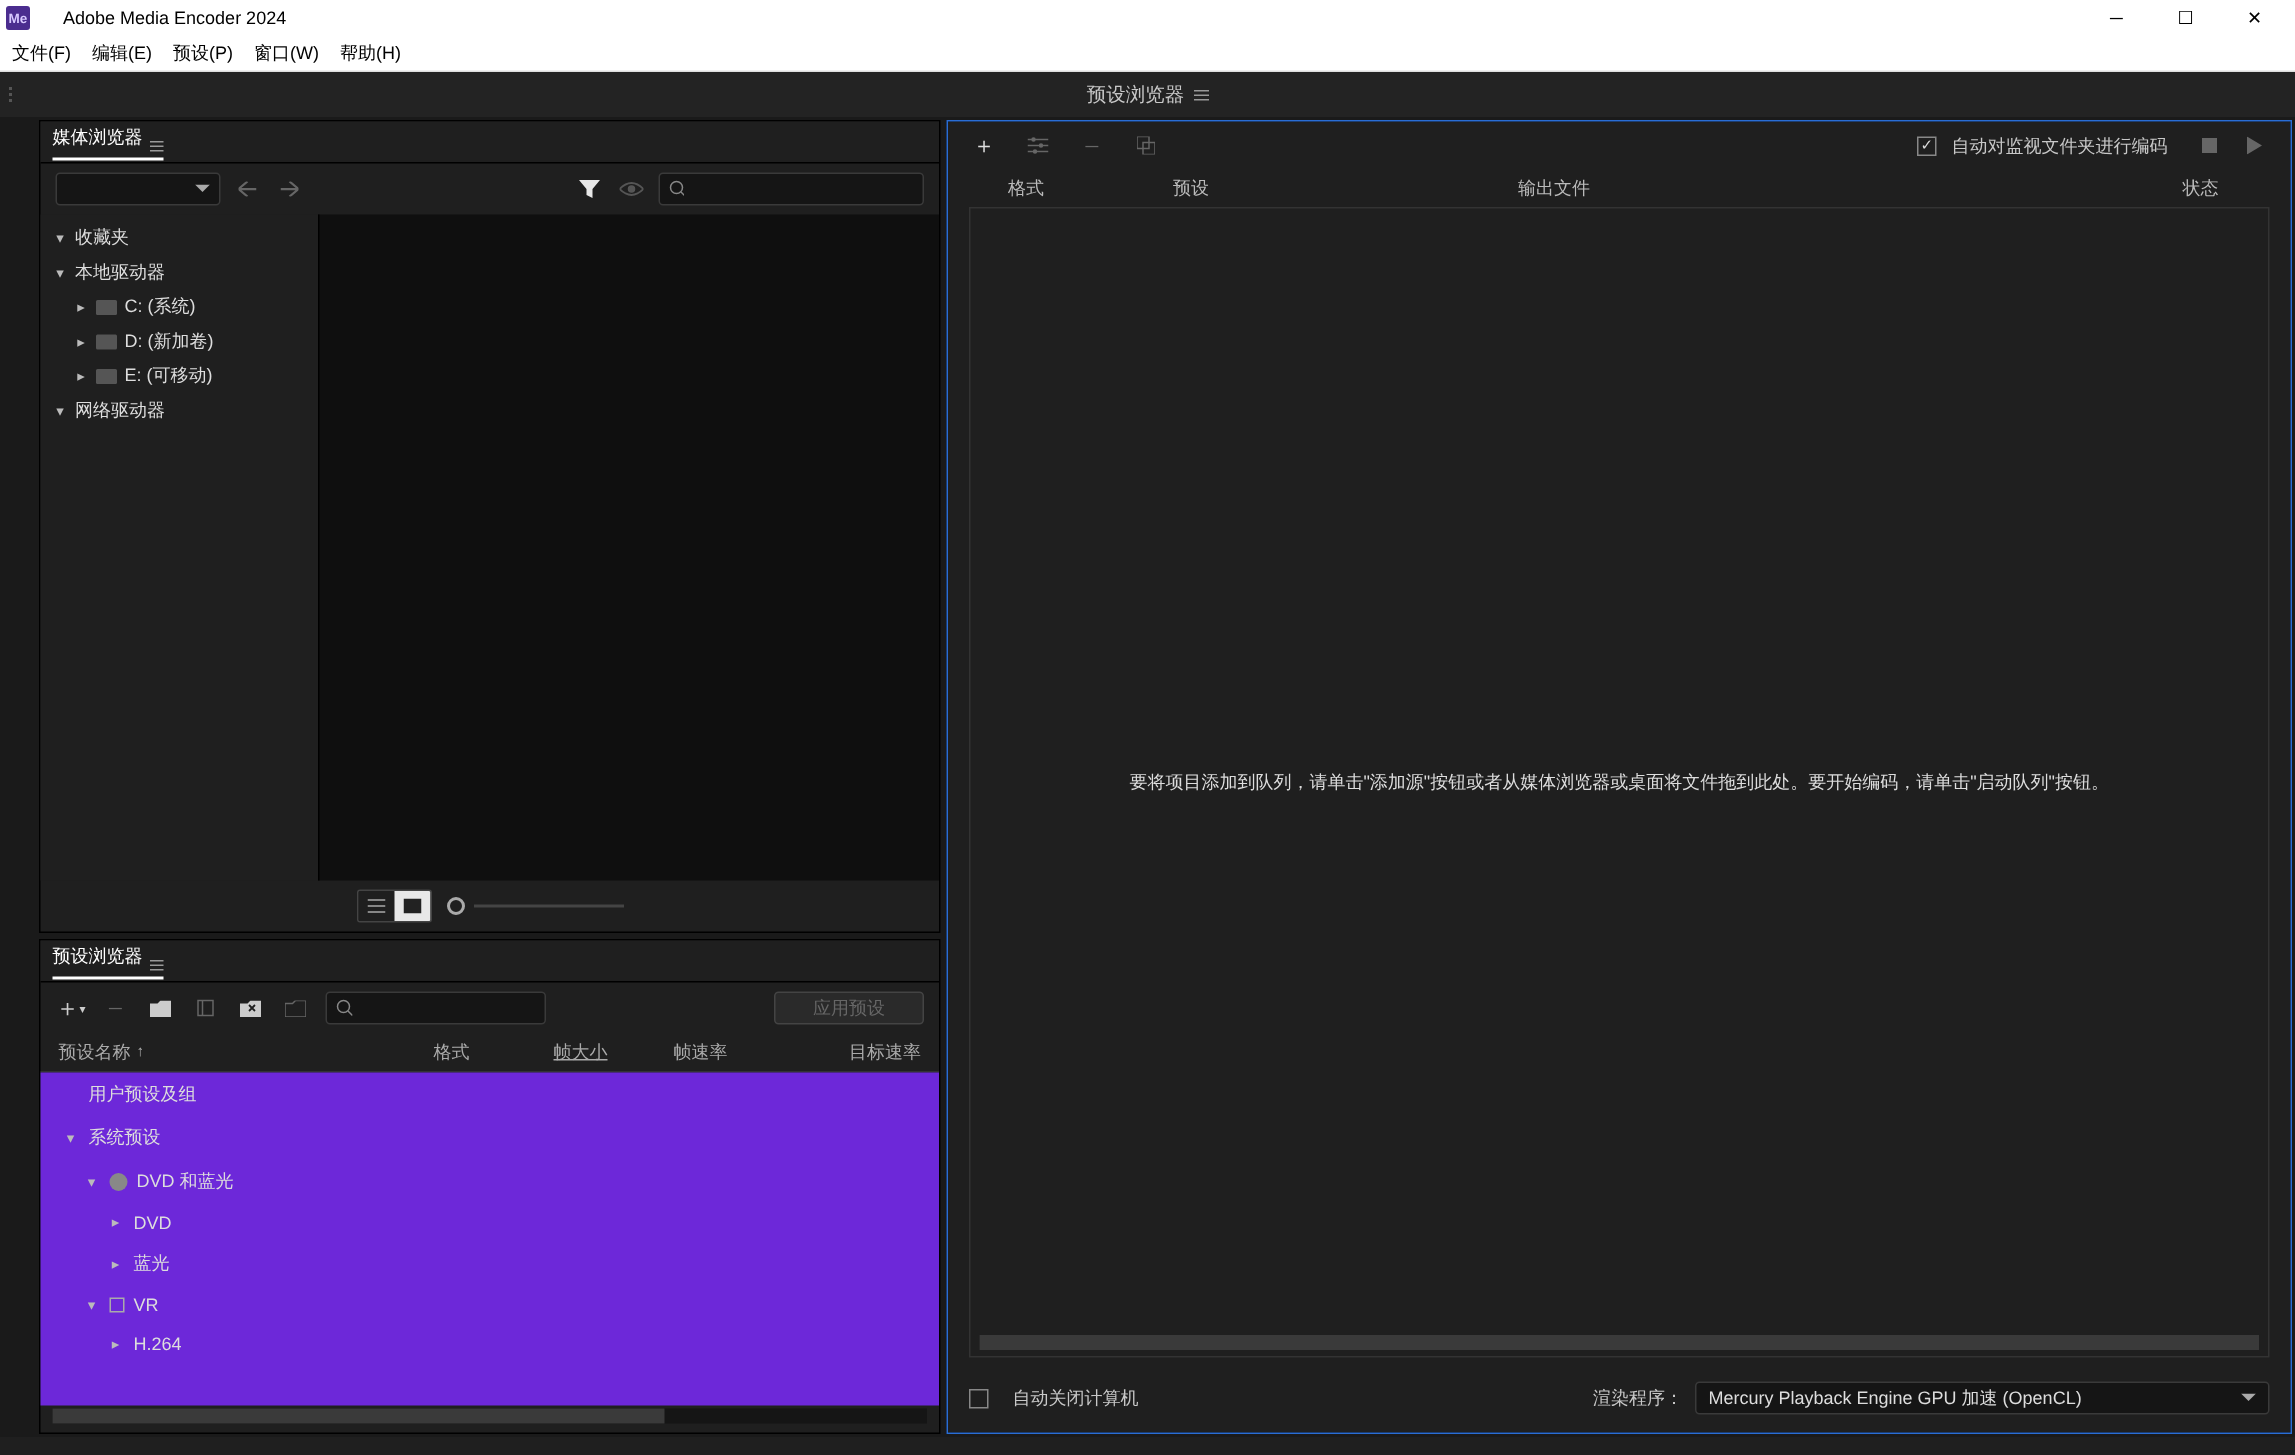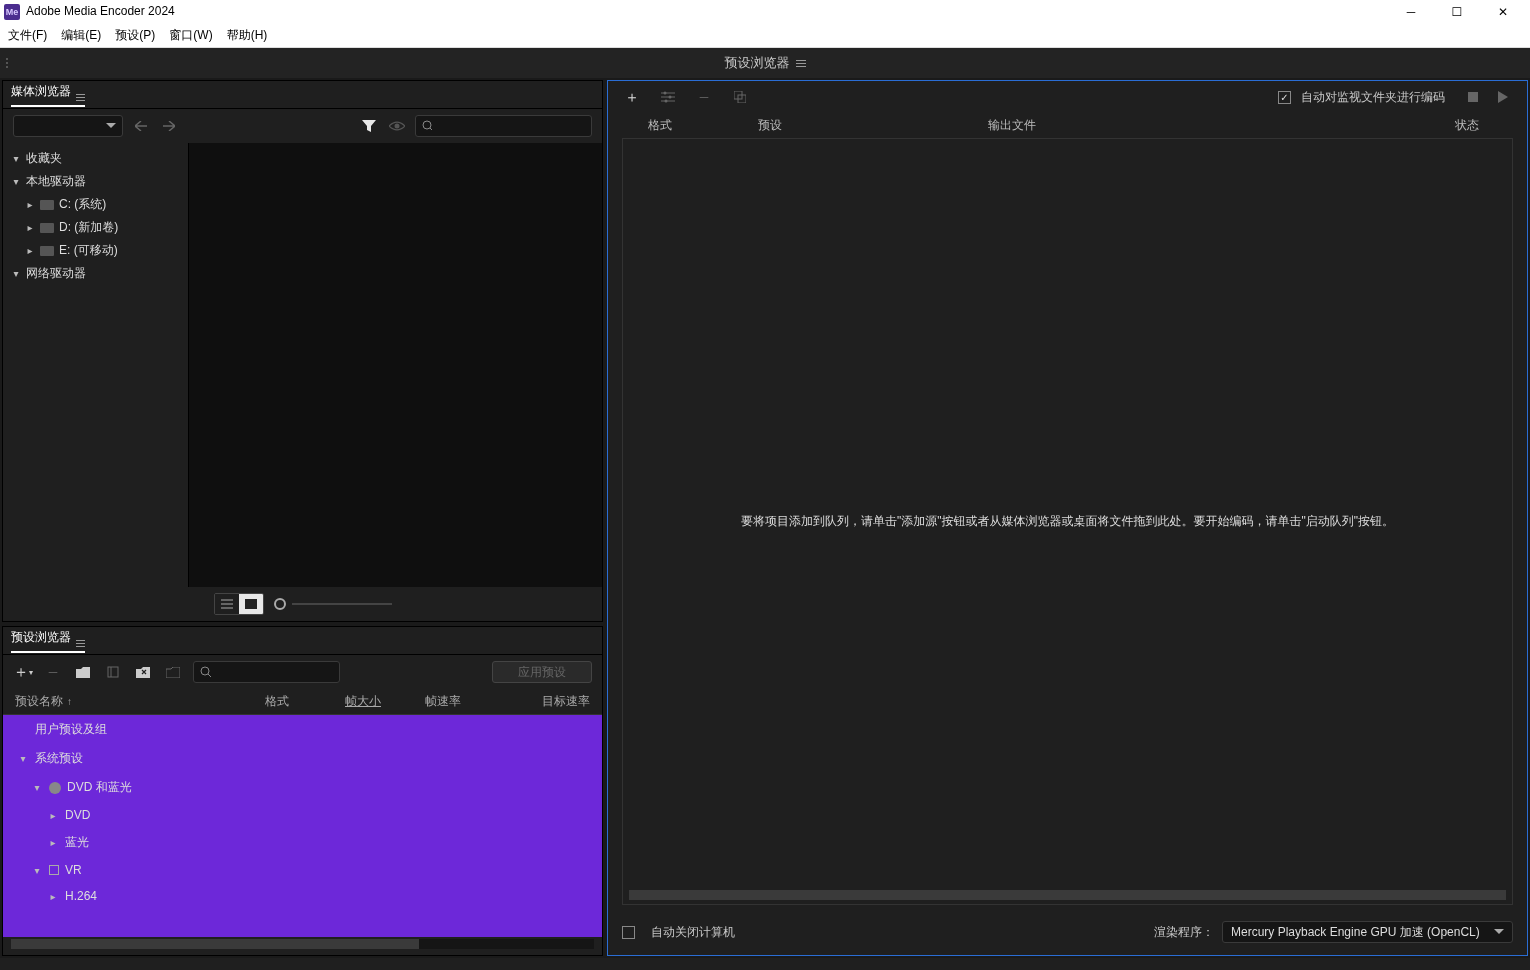--- a/index.html
+++ b/index.html
@@ -1,39 +1,39 @@
 <!DOCTYPE html>
 <html><head>
 <meta charset="utf-8">
 <style>
 * { margin:0; padding:0; box-sizing:border-box; user-select:none; }
 body { font-family:"Microsoft YaHei","Segoe UI",sans-serif; font-size:12px; background:#1a1a1a; color:#c8c8c8; width:1530px; height:970px; overflow:hidden; }
 
 
 .titlebar { height:24px; background:#fff; display:flex; align-items:center; padding:0 4px; justify-content:space-between; }
-.titlebar-left { display:flex; gap:6px; }
+.titlebar-left { display:flex; align-items:center; gap:22px; }
 .app-ico { width:16px; height:16px; background:#4b2d8f; border-radius:2px; display:flex; align-items:center; justify-content:center; color:#d8c9ff; font-size:9px; font-weight:bold; }
 .app-title { color:#000; font-size:12px; }
 .winctrl { display:flex; }
 .winctrl div { width:46px; height:24px; display:flex; align-items:center; justify-content:center; color:#000; font-size:12px; }
 
 
 .menubar { height:24px; background:#fff; display:flex; align-items:center; padding:0 8px; gap:14px; color:#000; border-bottom:1px solid #ddd; }
 .menubar span { cursor:default; }
 
 
 .wsbar { height:30px; background:#232323; display:flex; align-items:center; justify-content:center; position:relative; }
 .wsbar .grip { position:absolute; left:6px; display:flex; flex-direction:column; gap:2px; }
 .wsbar .grip i { width:2px; height:2px; background:#555; display:block; }
 .wsname { color:#c8c8c8; font-size:13px; }
 .hamb { margin-left:6px; display:inline-flex; flex-direction:column; gap:2px; }
 .hamb i { width:10px; height:1px; background:#999; }
 
 
-.workspace { display:flex; height:calc(970px - 24px - 24px - 30px - 12px); }
+.workspace { display:flex; height:calc(970px - 24px - 24px - 30px - 12px);padding-left:24px; }
 .leftcol { width:605px; display:flex; flex-direction:column; }
 .rightcol { flex:1; display:flex; flex-direction:column; }
 
 .panel { background:#1f1f1f; border:1px solid #000; margin:2px; display:flex; flex-direction:column; }
 .panel.active { outline:1px solid #2a6dd4; outline-offset:-1px; }
 .panel-tabs { height:28px; display:flex; align-items:center; padding:0 8px; gap:18px; background:#1f1f1f; border-bottom:1px solid #000; }
 .tab { color:#ddd; padding-bottom:4px; }
 .tab.active { border-bottom:2px solid #fff; color:#fff; }
 .tabmenu { display:inline-flex; flex-direction:column; gap:2px; margin-left:2px; }
 .tabmenu i { width:9px; height:1px; background:#999; }
@@ -92,21 +92,21 @@
 .q-head { display:flex; padding:4px 20px; color:#bbb; }
 .q-head .h1 { width:130px; padding-left:20px; }
 .q-head .h2 { width:230px; }
 .q-head .h3 { flex:1; }
 .q-head .h4 { width:80px; text-align:center; }
 .q-body { flex:1; margin:0 14px 8px 14px; border:1px solid #333; background:#1f1f1f; display:flex; align-items:center; justify-content:center; color:#ddd; font-size:12px; text-align:center; padding:0 30px; position:relative; }
 .q-body .scroll-h { position:absolute; bottom:4px; left:6px; right:6px; margin:0; }
 .q-foot { padding:8px 14px 12px 14px; display:flex; align-items:center; justify-content:space-between; }
 .q-foot-left { display:flex; align-items:center; gap:16px; }
 .q-foot-right { display:flex; align-items:center; gap:8px; }
-.dd { width:291px; height:22px; background:#151515; border:1px solid #3a3a3a; border-radius:3px; display:flex; align-items:center; justify-content:space-between; padding:0 8px; color:#ddd; }
+.dd { width:383px; height:22px; background:#151515; border:1px solid #3a3a3a; border-radius:3px; display:flex; align-items:center; justify-content:space-between; padding:0 8px; color:#ddd; }
 
 
 .enc-body { flex:1; display:flex; align-items:center; justify-content:center; color:#ddd; }
 
 .footer { height:12px; background:#1f1f1f; }
 
 svg { display:block; }
 </style>
 </head>
 <body>

